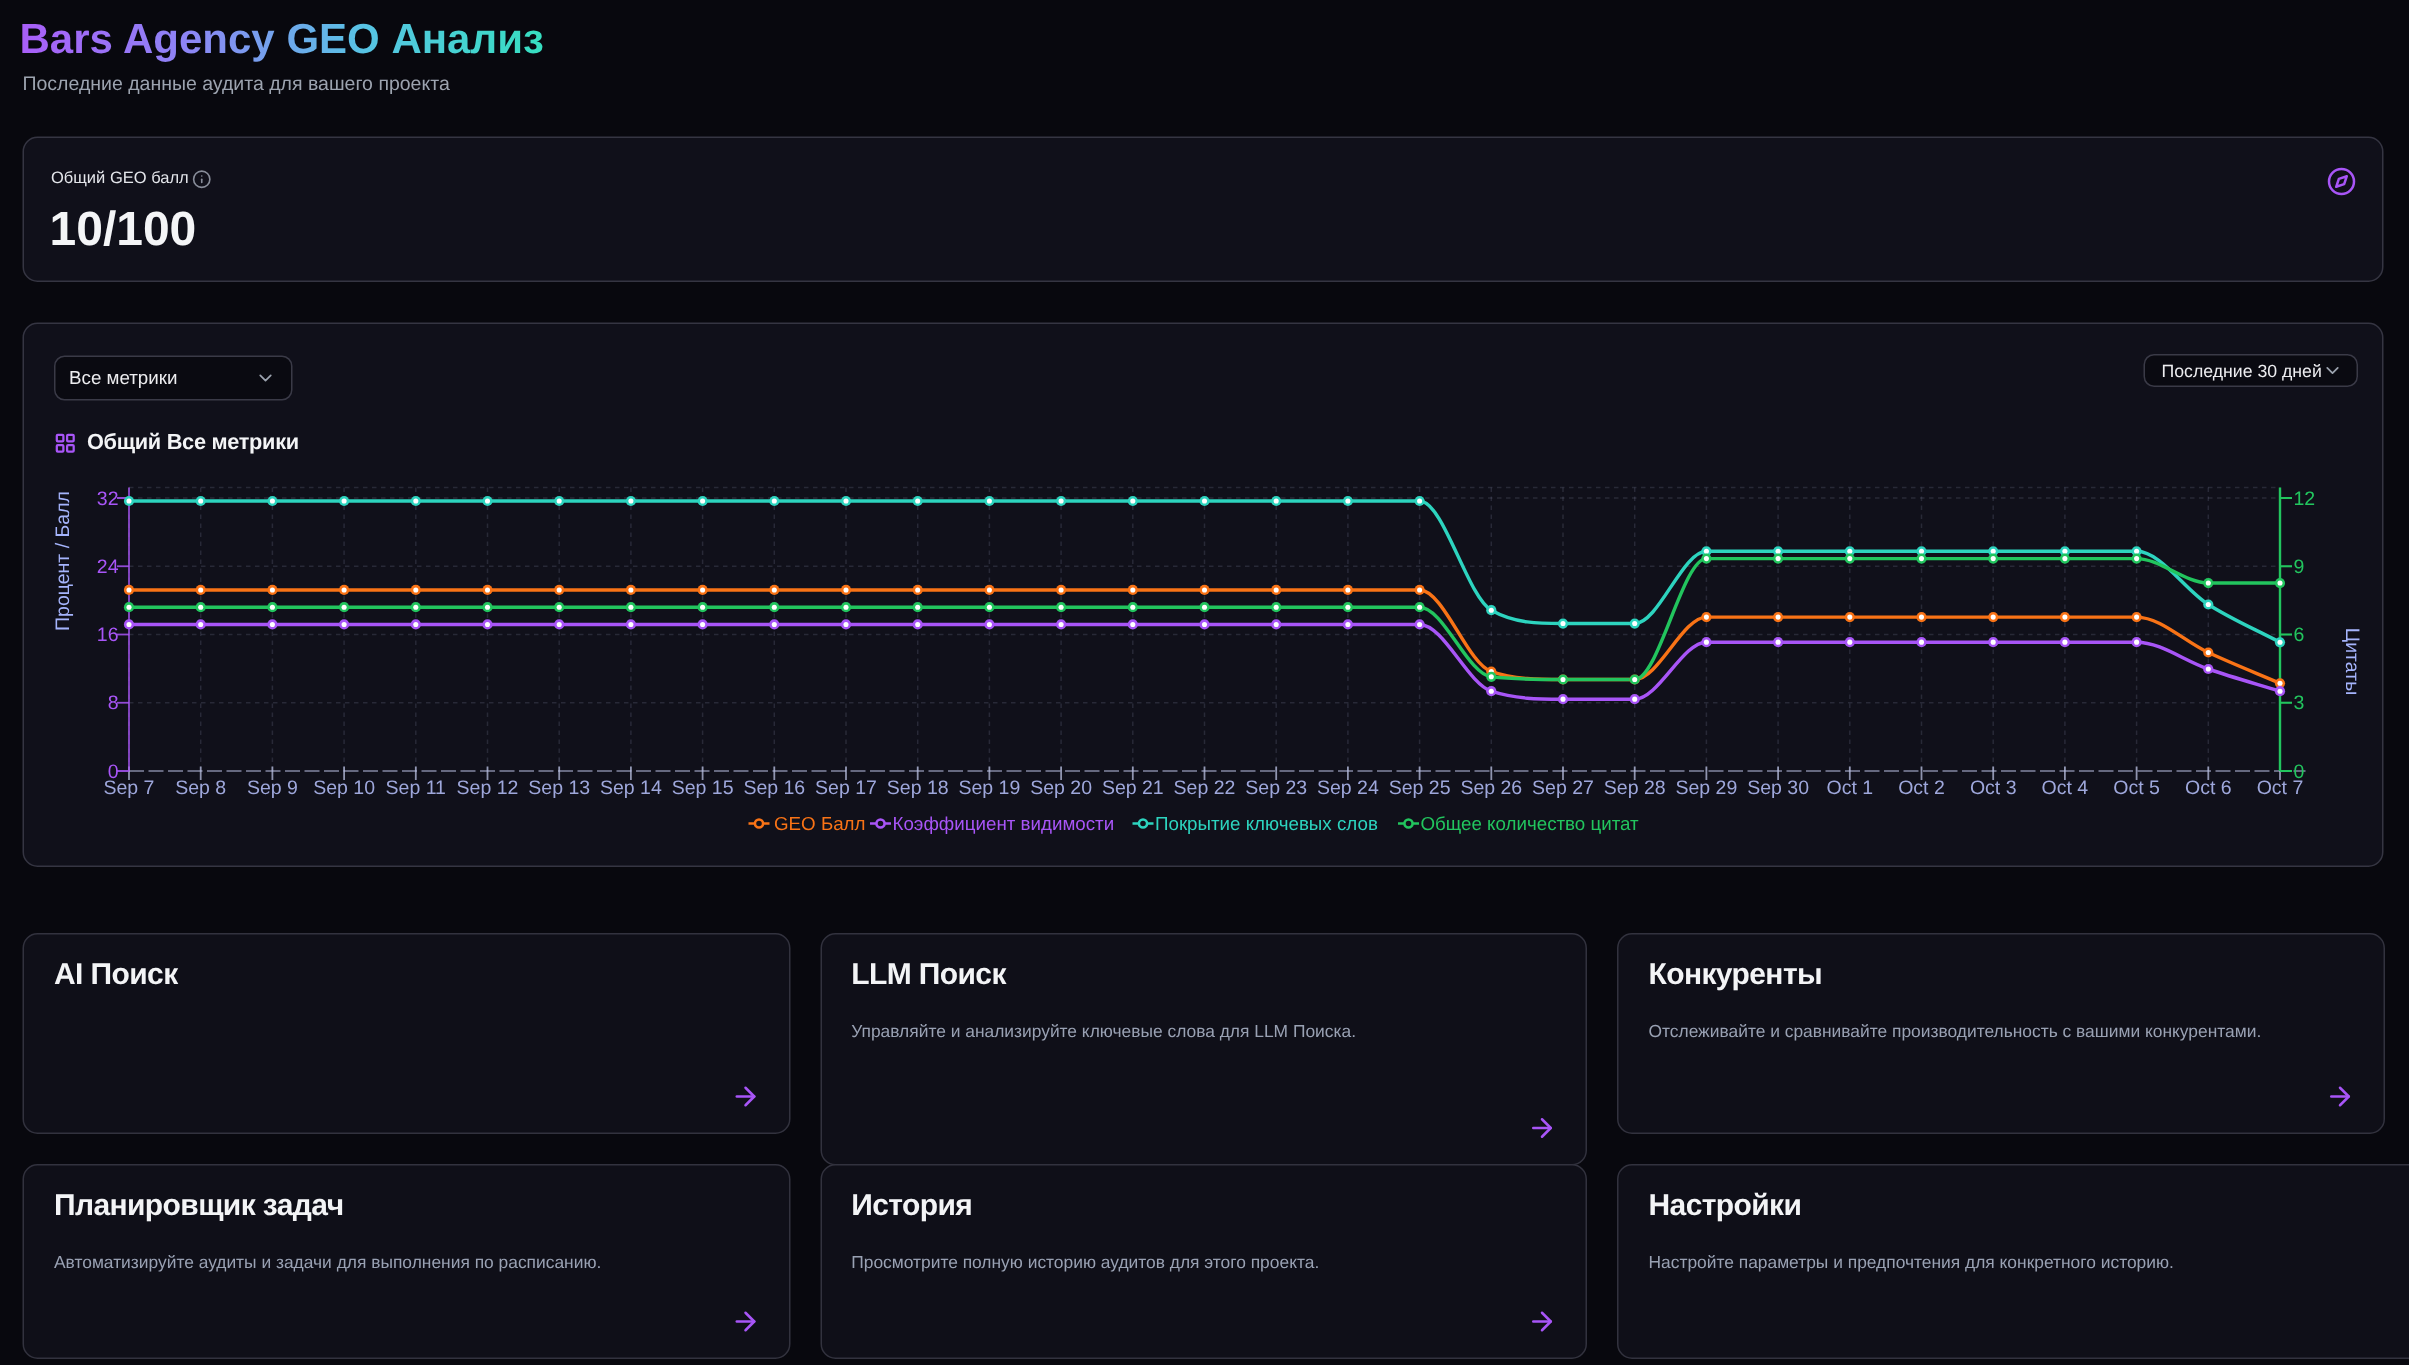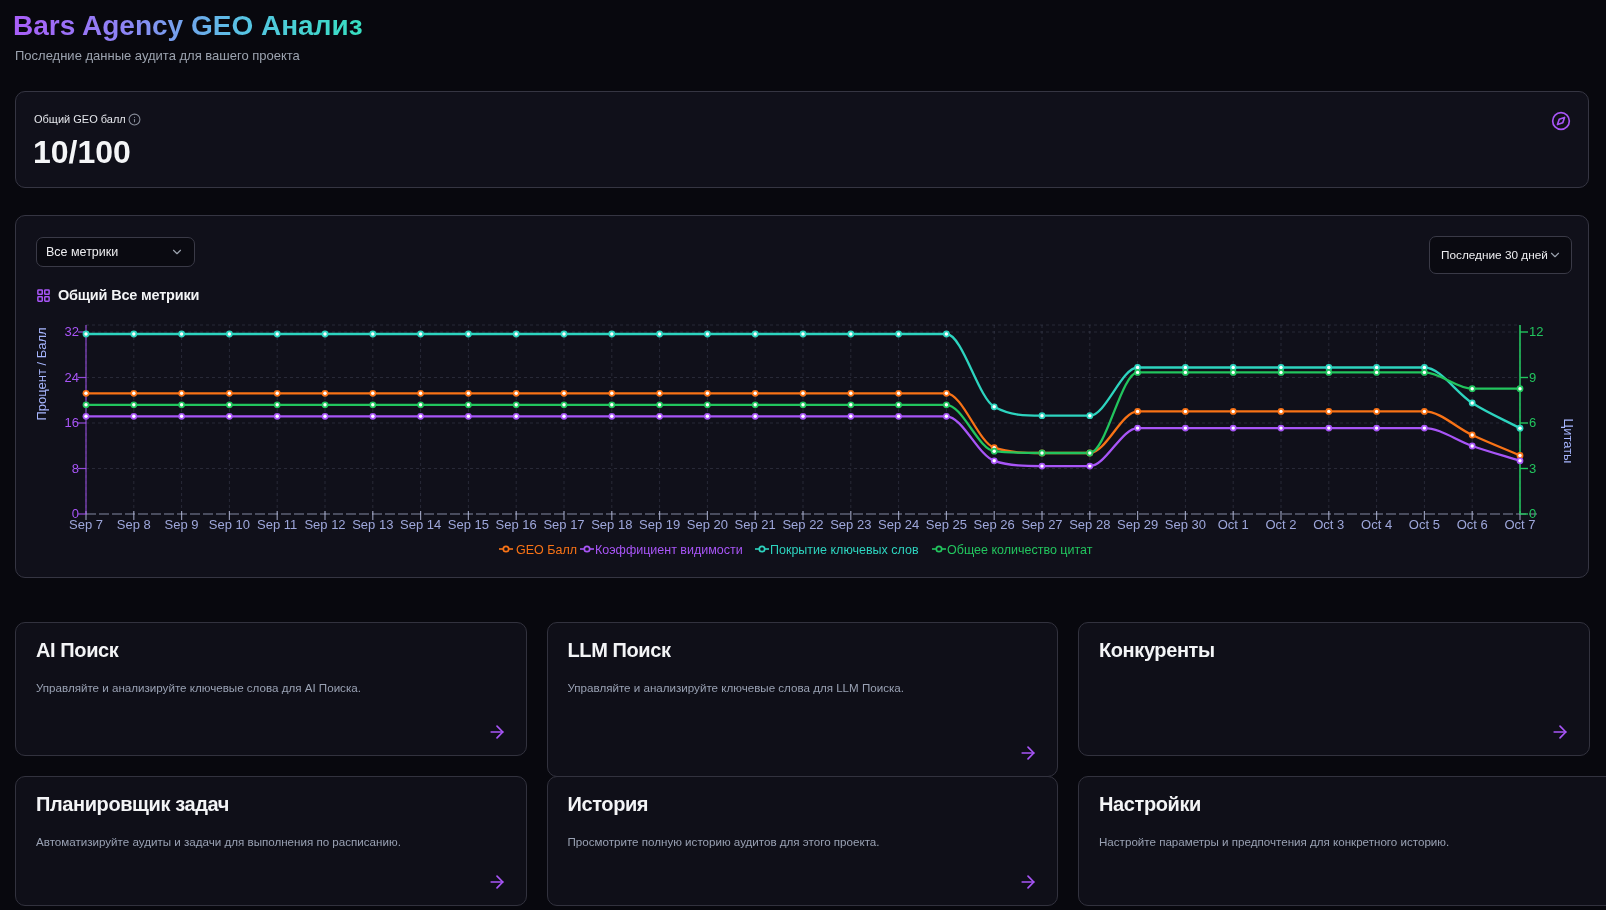--- a/index.html
+++ b/index.html
@@ -428,55 +428,55 @@
 <line x1="916" y1="333.0" x2="930" y2="333.0" stroke="#22c55e" stroke-width="1.6"></line>
 <circle cx="923" cy="333.0" r="2.7" fill="#10101a" stroke="#22c55e" stroke-width="1.7"></circle>
 <text x="931" y="337.5" fill="#22c55e" font-size="12.5" font-family="Liberation Sans, sans-serif">Общее количество цитат</text>
 </svg>
   <div class="dd" style="left:20px;top:21px;width:159px;height:30px;padding:0 10px 0 9px">
     <span>Все метрики</span>
       <svg width="14" height="14" viewBox="0 0 24 24" fill="none" stroke="#9ca3af" stroke-width="2" stroke-linecap="round" stroke-linejoin="round">
         <path d="m6 9 6 6 6-6"></path>
       </svg>
   </div>
-  <div class="dd" style="left:1413px;top:20px;width:143px;height:38px;padding:0 9px 0 11px;font-size:11.8px">
+  <div class="dd" style="left:1413px;top:20px;width:143px;height:22px;padding:0 9px 0 11px;font-size:11.8px">
     <span style="white-space:nowrap">Последние 30 дней</span>
       <svg width="14" height="14" viewBox="0 0 24 24" fill="none" stroke="#9ca3af" stroke-width="2" stroke-linecap="round" stroke-linejoin="round">
         <path d="m6 9 6 6 6-6"></path>
       </svg>
   </div>
   <div class="hdr">
       <svg width="15" height="15" viewBox="0 0 24 24" fill="none" stroke="#a855f7" stroke-width="2.4" stroke-linecap="round" stroke-linejoin="round">
         <rect width="7" height="7" x="3" y="3" rx="1"></rect>
         <rect width="7" height="7" x="14" y="3" rx="1"></rect>
         <rect width="7" height="7" x="14" y="14" rx="1"></rect>
         <rect width="7" height="7" x="3" y="14" rx="1"></rect>
       </svg>
       <span class="t">Общий Все метрики</span>
     </div>
 </div>
 
 <div class="fcard" style="left:15.0px;top:606.0px;width:511.5px;height:133.5px">
     <div class="ft">AI Поиск</div>
-    <div class="fd">Управляйте и анализируйте ключевые слова для AI Поиска.</div>
     <div class="farr"><svg width="20" height="20" viewBox="0 0 24 24" fill="none" stroke="#a855f7" stroke-width="2" stroke-linecap="round" stroke-linejoin="round">
         <path d="M5 12h14"></path>
         <path d="m12 5 7 7-7 7"></path>
       </svg></div>
   </div>
 <div class="fcard" style="left:546.5px;top:606.0px;width:511.5px;height:155px">
     <div class="ft">LLM Поиск</div>
     <div class="fd">Управляйте и анализируйте ключевые слова для LLM Поиска.</div>
     <div class="farr"><svg width="20" height="20" viewBox="0 0 24 24" fill="none" stroke="#a855f7" stroke-width="2" stroke-linecap="round" stroke-linejoin="round">
         <path d="M5 12h14"></path>
         <path d="m12 5 7 7-7 7"></path>
       </svg></div>
   </div>
 <div class="fcard" style="left:1078.0px;top:606.0px;width:511.5px;height:133.5px">
     <div class="ft">Конкуренты</div>
+    <div class="fd">Отслеживайте и сравнивайте производительность с вашими конкурентами.</div>
     <div class="farr"><svg width="20" height="20" viewBox="0 0 24 24" fill="none" stroke="#a855f7" stroke-width="2" stroke-linecap="round" stroke-linejoin="round">
         <path d="M5 12h14"></path>
         <path d="m12 5 7 7-7 7"></path>
       </svg></div>
   </div>
 <div class="fcard" style="left:15.0px;top:760.0px;width:511.5px;height:130.0px">
     <div class="ft">Планировщик задач</div>
     <div class="fd">Автоматизируйте аудиты и задачи для выполнения по расписанию.</div>
     <div class="farr"><svg width="20" height="20" viewBox="0 0 24 24" fill="none" stroke="#a855f7" stroke-width="2" stroke-linecap="round" stroke-linejoin="round">
         <path d="M5 12h14"></path>

